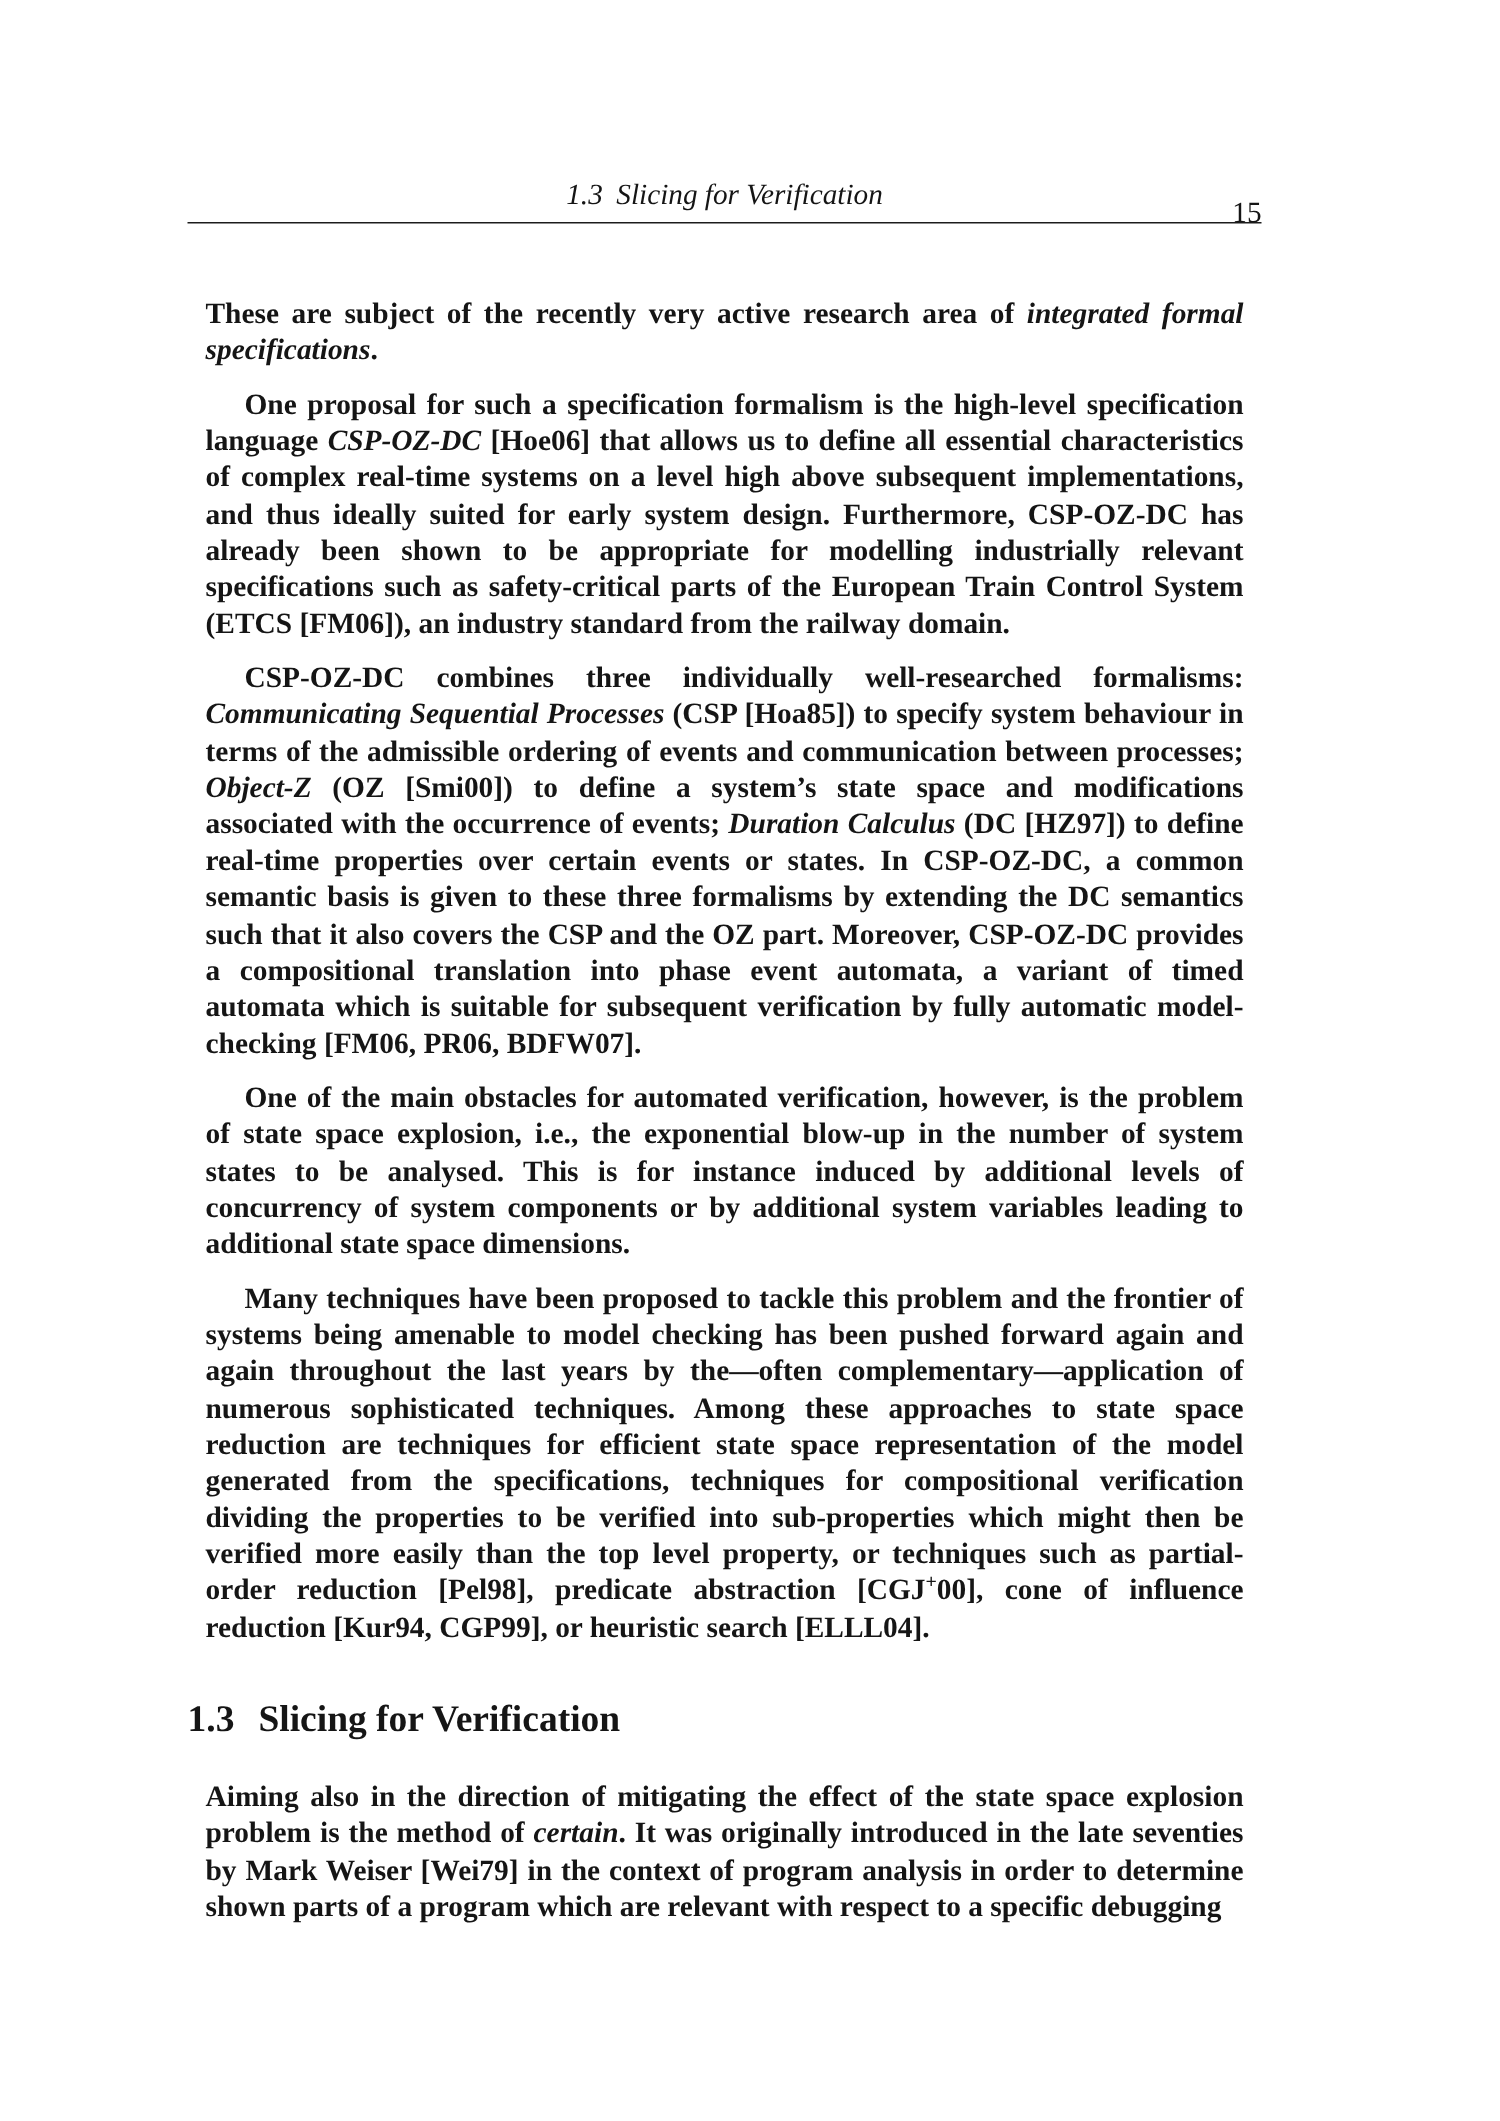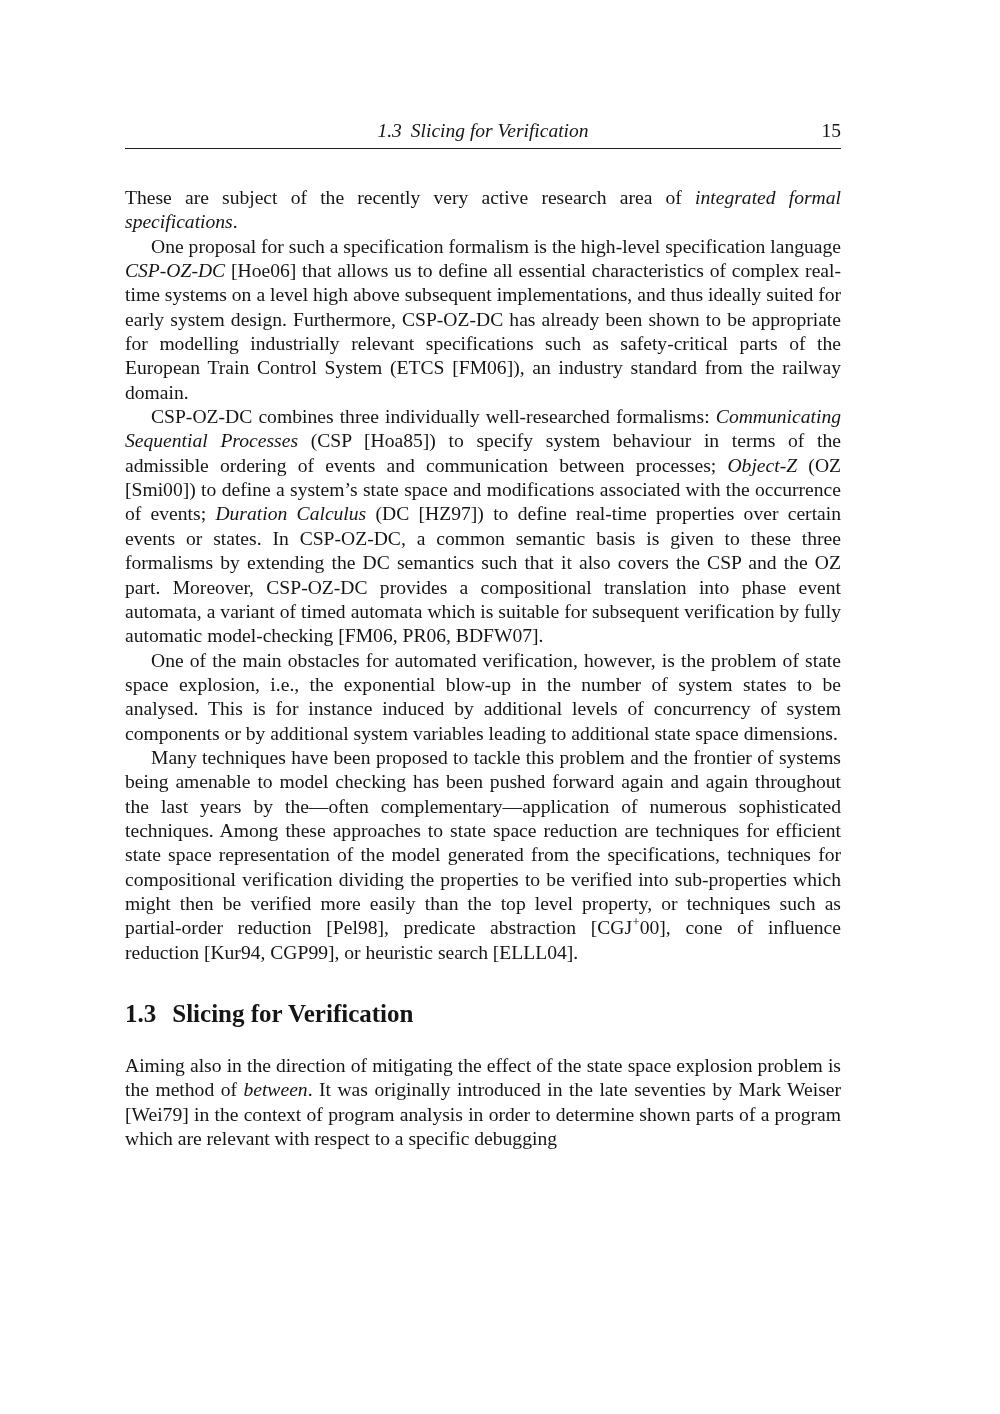--- a/index.html
+++ b/index.html
@@ -39,21 +39,21 @@
     text-align: center;
     font-style: italic;
     white-space: nowrap;
   }
   .rh-title .rh-num {
     margin-right: 9px;
   }
   .rh-page {
     position: absolute;
     right: 0;
-    top: 0;
+    top: 12px;
     font-style: normal;
   }
   .header-rule {
     margin-top: 4px;
     border: none;
     border-top: 1.6px solid #1c1c1c;
     width: 100%;
   }
   
   .text-column {
@@ -61,21 +61,22 @@
     top: 186px;
     left: 125px;
     width: 716px;
     font-size: 19.6px;
     line-height: 24.35px;
     text-align: justify;
     hyphens: auto;
     -webkit-hyphens: auto;
   }
   .text-column p {
-    margin: 0;
+    margin: 12px;
+    font-weight: bold;
   }
   .text-column p.indent {
     text-indent: 26px;
   }
   .text-column i {
     font-style: italic;
   }
   .text-column sup {
     font-size: 68%;
     line-height: 0;
@@ -106,16 +107,16 @@
     <hr class="header-rule">
   </div>
 
   <div class="text-column">
       <p><span>These are subject of the recently very active research area of </span><i>integrated formal specifications</i><span>.</span></p>
       <p class="indent"><span>One proposal for such a specification formalism is the high-level specification language </span><i>CSP-OZ-DC</i><span> [Hoe06] that allows us to define all essential characteristics of complex real-time systems on a level high above subsequent implementations, and thus ideally suited for early system design. Furthermore, CSP-OZ-DC has already been shown to be appropriate for modelling industrially relevant specifications such as safety-critical parts of the European Train Control System (ETCS [FM06]), an industry standard from the railway domain.</span></p>
       <p class="indent"><span>CSP-OZ-DC combines three individually well-researched formalisms: </span><i>Communicating Sequential Processes</i><span> (CSP [Hoa85]) to specify system behaviour in terms of the admissible ordering of events and communication between processes; </span><i>Object-Z</i><span> (OZ [Smi00]) to define a system’s state space and modifications associated with the occurrence of events; </span><i>Duration Calculus</i><span> (DC [HZ97]) to define real-time properties over certain events or states. In CSP-OZ-DC, a common semantic basis is given to these three formalisms by extending the DC semantics such that it also covers the CSP and the OZ part. Moreover, CSP-OZ-DC provides a compositional translation into phase event automata, a variant of timed automata which is suitable for subsequent verification by fully automatic model-checking [FM06, PR06, BDFW07].</span></p>
       <p class="indent"><span>One of the main obstacles for automated verification, however, is the problem of state space explosion, i.e., the exponential blow-up in the number of system states to be analysed. This is for instance induced by additional levels of concurrency of system components or by additional system variables leading to additional state space dimensions.</span></p>
       <p class="indent"><span>Many techniques have been proposed to tackle this problem and the frontier of systems being amenable to model checking has been pushed forward again and again throughout the last years by the—often complementary—application of numerous sophisticated techniques. Among these approaches to state space reduction are techniques for efficient state space representation of the model generated from the specifications, techniques for compositional verification dividing the properties to be verified into sub-properties which might then be verified more easily than the top level property, or techniques such as partial-order reduction [Pel98], predicate abstraction [CGJ</span><sup>+</sup><span>00], cone of influence reduction [Kur94, CGP99], or heuristic search [ELLL04].</span></p>
       <h2 class="sec-heading"><span class="sec-num">1.3</span><span>Slicing for Verification</span></h2>
-      <p><span>Aiming also in the direction of mitigating the effect of the state space explosion problem is the method of </span><i>between</i><span>. It was originally introduced in the late seventies by Mark Weiser [Wei79] in the context of program analysis in order to determine shown parts of a program which are relevant with respect to a specific debugging</span></p>
+      <p><span>Aiming also in the direction of mitigating the effect of the state space explosion problem is the method of </span><i>certain</i><span>. It was originally introduced in the late seventies by Mark Weiser [Wei79] in the context of program analysis in order to determine shown parts of a program which are relevant with respect to a specific debugging</span></p>
     </div>
 
 </div>
 
 </body></html>

